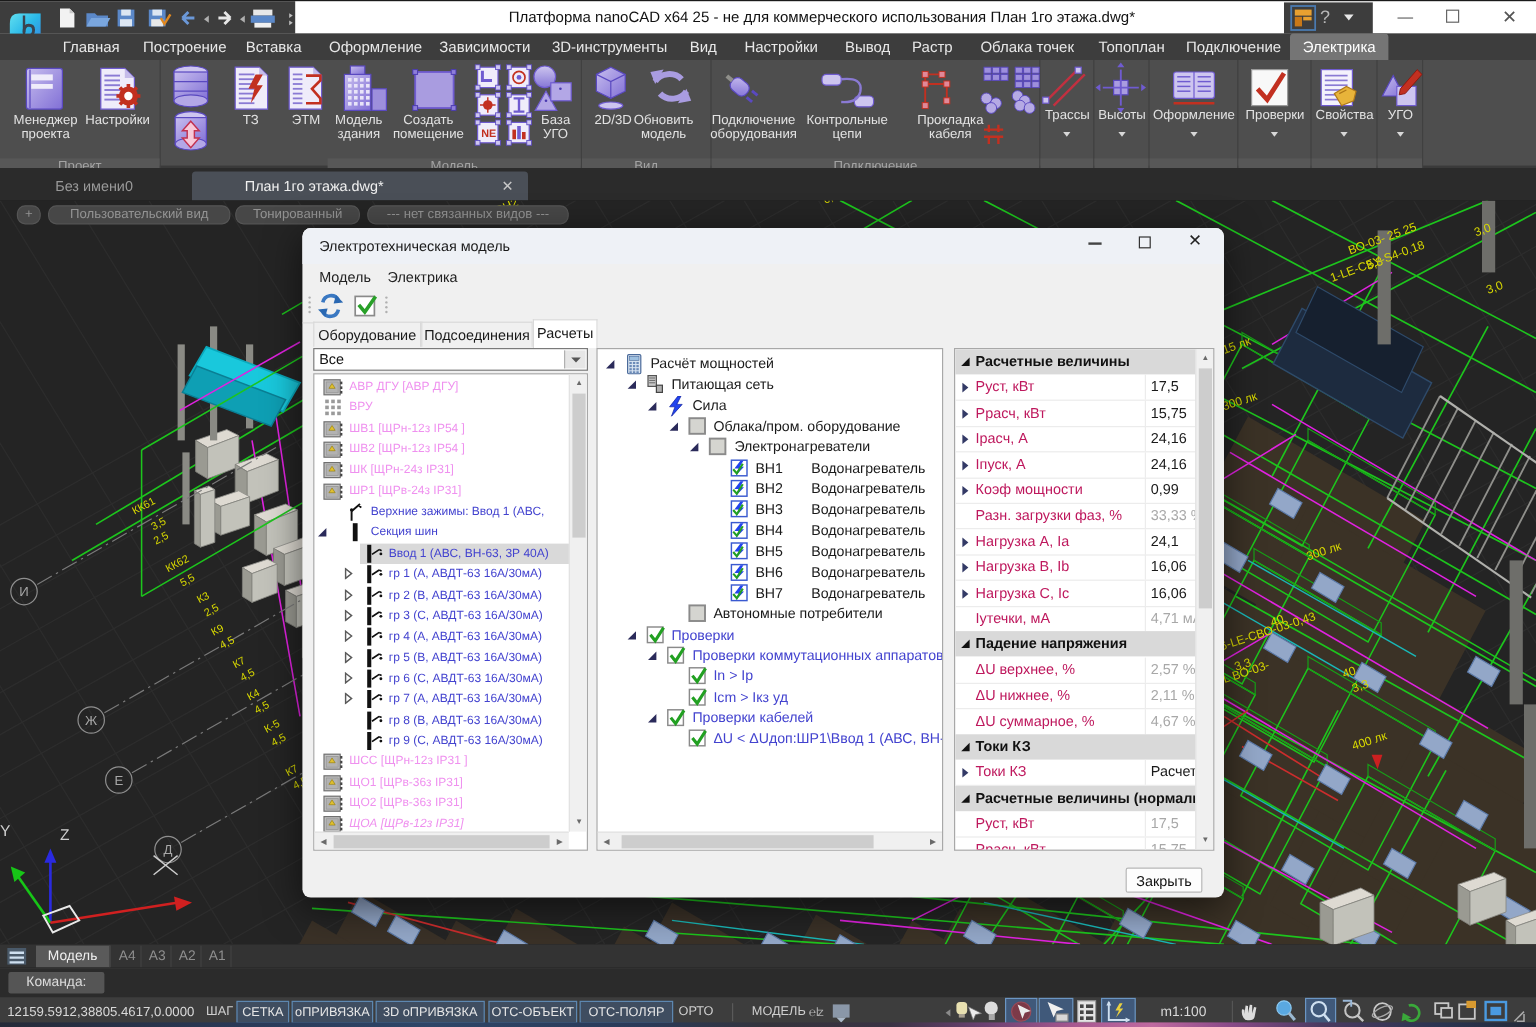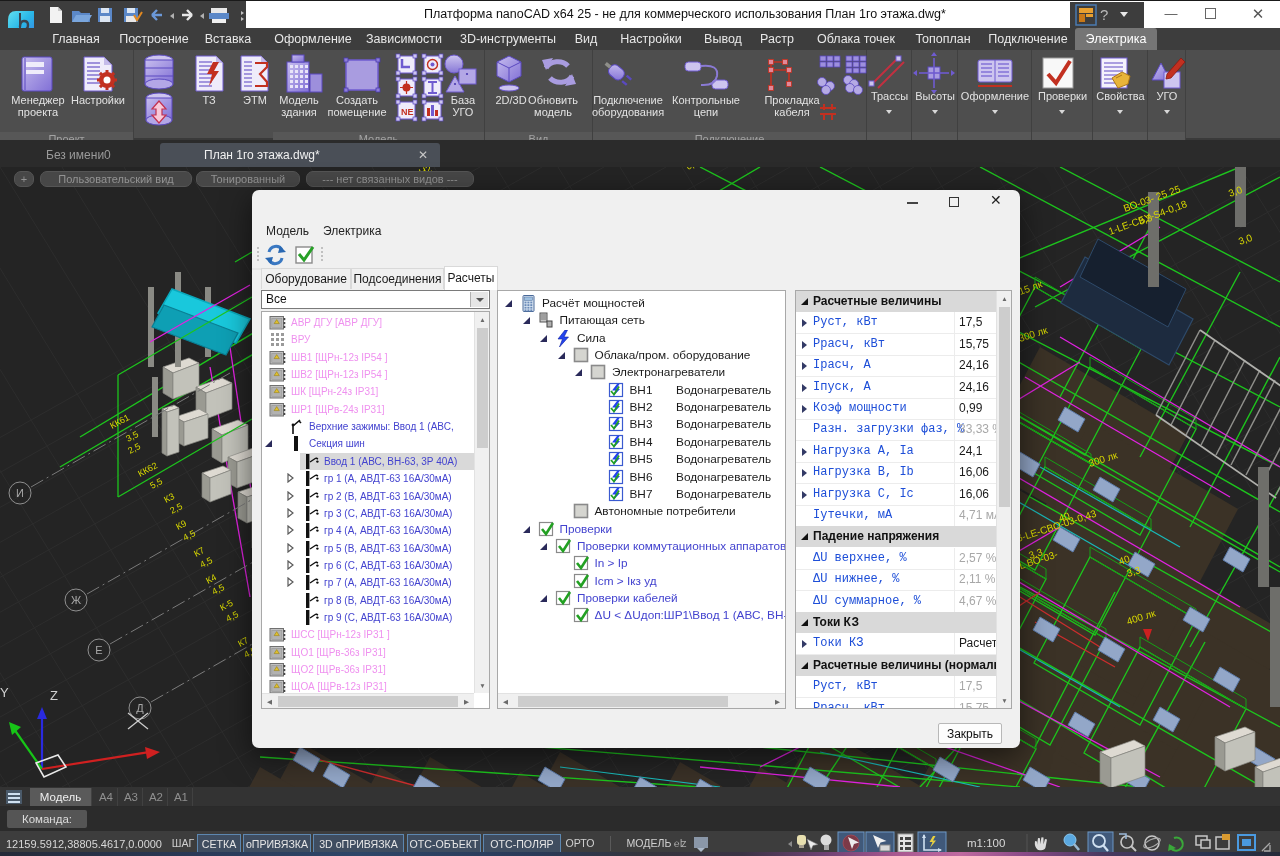--- a/index.html
+++ b/index.html
@@ -37,21 +37,21 @@
 .tab{position:absolute;font-size:12px;color:#1a1a1a;text-align:center;border:1px solid #d9d9d9;
  background:#f0f0f0;border-bottom:none;}
 .tab.active{background:#fff;}
 .panel{position:absolute;background:#fff;border:1px solid #a8a8a8;overflow:hidden;}
 .trow{position:absolute;white-space:nowrap;font-size:10px;height:17px;line-height:17px;}
 .pink{color:#ef91ef;}
 .mid .trow{font-size:11.8px;}
 .navy{color:#4343cf;}
 .blk{color:#1a1a1a;}
 .prophead{position:absolute;background:#d9d9d9;font-weight:bold;font-size:12px;color:#111;line-height:21px;white-space:nowrap;overflow:hidden;}
-.proplab{position:absolute;font-size:12px;color:#1d4ed8;line-height:21px;white-space:nowrap;font-family:Liberation Mono, monospace;}
+.proplab{position:absolute;font-size:12px;color:#be185d;line-height:21px;white-space:nowrap;}
 .propval{position:absolute;font-size:12px;line-height:21px;white-space:nowrap;}
 
 .sbv{position:absolute;width:15px;background:#f0f0f0;border-left:1px solid #e2e2e2;}
 .sbh{position:absolute;height:15px;background:#f0f0f0;border-top:1px solid #e2e2e2;}
 .sbthumb{position:absolute;background:#cdcdcd;}
 .sbarr{position:absolute;color:#6a6a6a;font-size:6.5px;text-align:center;width:15px;height:15px;line-height:15px;}
 
 #laytabs{left:0;top:787px;width:1280px;height:20px;background:#333333;border-bottom:1px solid #2a2a2a;}
 .ltab{position:absolute;top:788px;height:18px;line-height:18px;font-size:11.5px;color:#8f8f8f;text-align:center;border-right:1px solid #414141;}
 .ltab.active{background:#5a5a5a;color:#efefef;}
@@ -798,20 +798,21 @@
         <text x="415" y="12" fill="#d8d800" font-size="10" font-family="Liberation Sans" transform="rotate(-25 415 12)">ВН2</text>
         <text x="688" y="3" fill="#d8d800" font-size="9" font-family="Liberation Sans" transform="rotate(-25 688 3)">0,06</text>
         <polygon points="1143,462 1148,474 1152,462" fill="#cc2020"></polygon>
       </svg>
 <div class="vbtn" style="left:14px;width:20px;">+</div>
 <div class="vbtn" style="left:40px;width:152px;">Пользовательский вид</div>
 <div class="vbtn" style="left:196px;width:104px;">Тонированный</div>
 <div class="vbtn" style="left:306px;width:168px;">--- нет связанных видов ---</div>
 </div>
 <div class="abs" id="dlg">
+<div id="dlg-title">Электротехническая модель</div>
 <div class="abs" style="left:655px;top:12px;width:11px;height:1.6px;background:#444;"></div>
 <div class="abs" style="left:697px;top:7px;width:10px;height:10px;border:1.5px solid #333;"></div>
 <div class="abs" style="left:738px;top:2px;width:16px;height:20px;color:#222;font-size:14px;">✕</div>
 <div class="dmenu abs" style="left:14px;">Модель</div>
 <div class="dmenu abs" style="left:71px;">Электрика</div>
 <svg class="abs" style="left:0;top:52px" width="768" height="28" viewBox="0 0 768 28">
 <g fill="#b0b0b0">
           <circle cx="6" cy="6" r="1"></circle>
           <circle cx="6" cy="10" r="1"></circle>
           <circle cx="6" cy="14" r="1"></circle>
@@ -1019,21 +1020,21 @@
           </svg></div>
 <div class="trow pink" style="left:29px;top:349.00000000000006px;">ЩО2 [ЩРв-36з IP31]</div>
 <div class="abs" style="left:7px;top:366.3500000000001px;width:17px;height:17px;"><svg width="17" height="17" viewBox="0 0 17 17">
             <rect x="1" y="2.5" width="13.5" height="12.5" fill="#c2c2c2" stroke="#707070"></rect>
             <rect x="2.8" y="4.3" width="10" height="9" fill="#b2b2b2" stroke="#939393" stroke-width="0.6"></rect>
             <path d="M7.7 5.6 l2.6 4 h-5.2 z" fill="#e0c030" stroke="#907800" stroke-width="0.5"></path>
             <rect x="14.5" y="4" width="1.8" height="2.2" fill="#444"></rect>
             <rect x="14.5" y="8" width="1.8" height="2.2" fill="#444"></rect>
             <rect x="14.5" y="11.8" width="1.8" height="2.2" fill="#444"></rect>
           </svg></div>
-<div class="trow pink" style="left:29px;top:366.3500000000001px;">ЩОА [ЩРв-12з IP31]</div>
+<div class="trow pink" style="left:29px;top:366.3500000000001px;font-style:italic;">ЩОА [ЩРв-12з IP31]</div>
 <div class="sbv" style="right:0;top:0;height:381px;">
           <div class="sbarr" style="top:0;">▲</div>
           <div class="sbarr" style="bottom:0;">▼</div>
           <div class="sbthumb" style="left:2px;top:16px;width:11px;height:120px;"></div>
         </div>
 <div class="sbh" style="left:0;bottom:0;width:212px;">
           <div class="sbarr" style="left:0;">◀</div>
           <div class="sbarr" style="right:0;">▶</div>
           <div class="sbthumb" style="top:2px;left:16px;width:180px;height:11px;"></div>
         </div>

